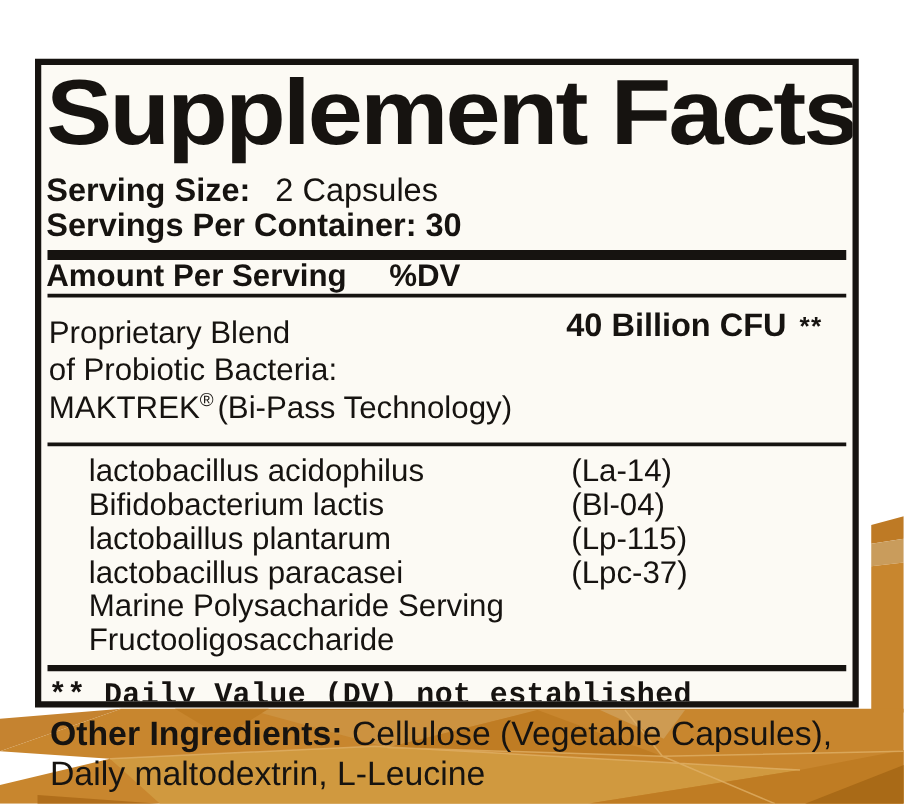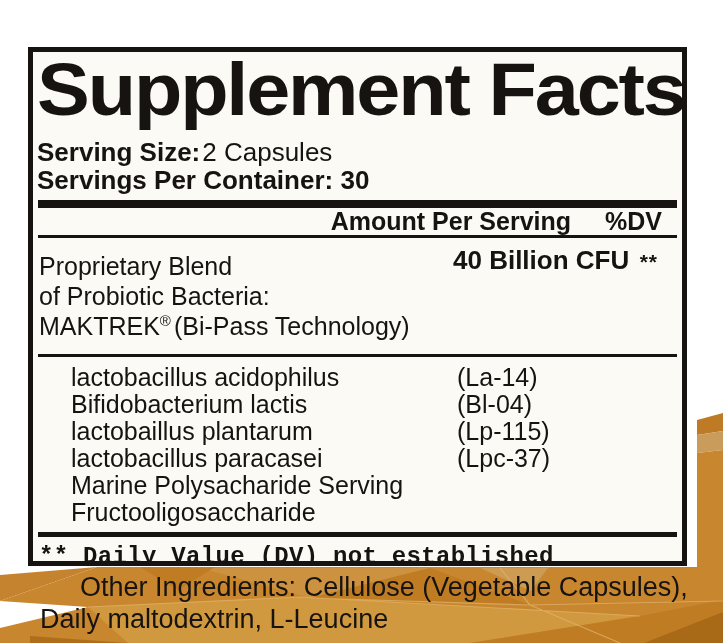--- a/index.html
+++ b/index.html
@@ -40,29 +40,29 @@
     font-size: 74px;
     font-weight: bold;
     letter-spacing: -2px;
     line-height: 72px;
     margin-top: 2px;
     white-space: nowrap;
     transform: scaleX(1.07);
     transform-origin: left center;
   }
   .serving-row { margin-top: 12px; font-size: 26px; line-height: 28px; font-weight: bold; }
-  .serving-row .value { font-weight: normal; margin-left: 2px; }
+  .serving-row .value { font-weight: normal; margin-left: 20px; }
   .container-row { font-size: 26px; line-height: 28px; font-weight: bold; }
 
   .bar-thick { height: 8px; background: var(--ink); margin: 6px 1px 0 1px; }
   .bar-mid   { height: 5px; background: var(--ink); margin: 2px 1px 0 1px; }
   .rule-thin { height: 3px; background: var(--ink); margin: 0 1px; }
 
   .cols-head {
-    display: flex; justify-content: flex-end; align-items: center;
+    display: flex; align-items: center;
     gap: 34px; padding-right: 16px;
     font-weight: bold; font-size: 25px; height: 27px;
   }
 
   .blend { position: relative; padding: 13px 0 9px 2px; font-size: 25px; line-height: 30px; }
   .blend .reg { display: inline-block; font-size: 15px; position: relative; top: -9px; margin-right: 3px; }
   .blend-amount { position: absolute; left: 388px; top: 7px; font-size: 26px; font-weight: bold; margin-left: 28px; }
   .blend-dv { position: absolute; right: 20px; top: 9px; font-size: 21px; font-weight: bold; letter-spacing: 1px; }
 
   .ing-list { padding: 7px 0 4px 2px; margin-left: 32px; }
@@ -71,21 +71,21 @@
 
   .dv-footnote {
     margin-top: 5px; padding-left: 2px;
     font-size: 24px; font-weight: bold; letter-spacing: 0.3px; line-height: 30px; font-family: Liberation Mono, monospace;
   }
 
   .other-ing {
     position: absolute; left: 40px; top: 571px; width: 680px;
     font-size: 27px; line-height: 32px;
   }
-  .other-ing .label { font-weight: normal; margin-left: 40px; }
+  .other-ing .label { font-weight: bold; }
 </style>
 </head>
 <body>
 
 <div class="stage">
 
   <svg class="bg" width="723" height="643" viewBox="0 0 723 643" aria-hidden="true">
 
     <polygon class="f-strip-dark" points="697,420 723,413 723,431 697,435"></polygon>
     <polygon class="f-strip-tan" points="697,435 723,431 723,450 697,453"></polygon>

